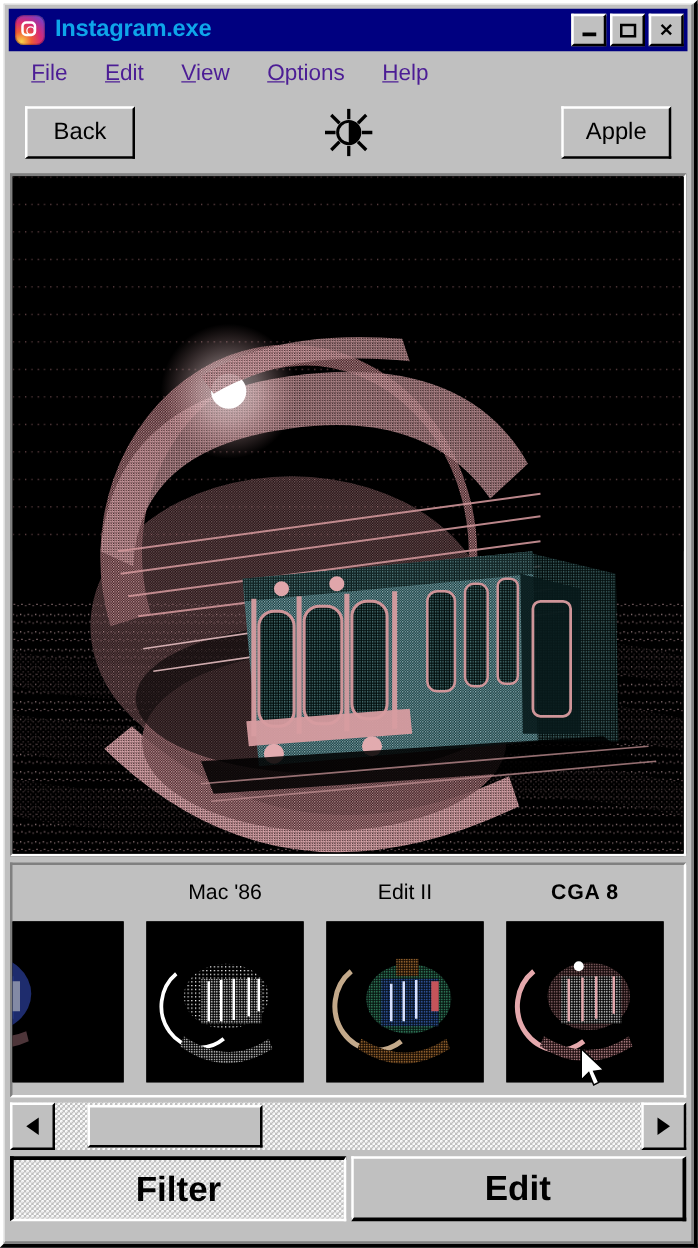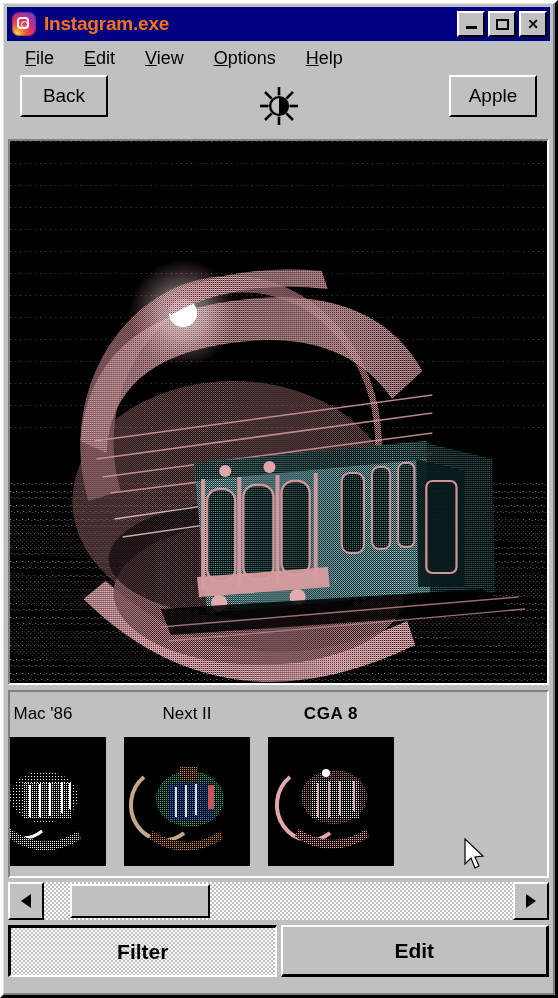--- a/index.html
+++ b/index.html
@@ -71,21 +71,21 @@
   .ig-icon::after {
     content: "";
     position: absolute;
     left: 8.5px; top: 8.5px;
     width: 7px; height: 7px;
     border: 1.6px solid #ffffff;
     border-radius: 50%;
     box-sizing: border-box;
   }
   .title-text {
-    color: #f97316;
+    color: #0ea5e9;
     font-size: 19px;
     font-weight: bold;
     margin-left: 8px;
     letter-spacing: -0.2px;
     white-space: nowrap;
     flex: 1;
   }
   .title-buttons { display: flex; gap: 3px; flex: none; }
   .tbtn {
     width: 28px; height: 26px;
@@ -113,32 +113,32 @@
   .menubar {
     height: 34px;
     display: flex;
     align-items: center;
     padding-left: 18px;
     gap: 30px;
     flex: none;
   }
   .menu-item {
     font-size: 18px;
-    color: #000000;
+    color: #4c1d95;
     white-space: nowrap;
     cursor: default;
     text-align: right;
   }
   .menu-item u { text-decoration: underline; }
 
   
   .toolbar {
     height: 62px;
     display: flex;
-    align-items: flex-start;
+    align-items: center;
     flex: none;
     position: relative;
     padding: 0 13px;
   }
   .tool-btn {
     width: 88px; height: 42px;
     background: #c0c0c0;
     border-top: 2px solid #ffffff;
     border-left: 2px solid #ffffff;
     border-right: 2px solid #000000;
@@ -183,21 +183,20 @@
     border-top: 2px solid #808080;
     border-left: 2px solid #808080;
     border-right: 2px solid #ffffff;
     border-bottom: 2px solid #ffffff;
     background: #c0c0c0;
     height: 188px;
     display: flex;
     flex-direction: column;
     overflow: hidden;
     position: relative;
-    align-items: flex-end;
   }
   .strip-labels {
     height: 44px;
     display: flex;
     align-items: center;
     flex: none;
     margin-left: -46px;
   }
   .strip-label {
     width: 144px;
@@ -292,21 +291,21 @@
   .bottom-bar {
     flex: none;
     height: 52px;
     margin: 5px 1px 1px 1px;
     display: flex;
     gap: 4px;
   }
   .tab-btn {
     flex: 1;
     box-sizing: border-box;
-    font-size: 21px;
+    font-size: 28px;
     font-weight: bold;
     font-family: "Liberation Sans", sans-serif;
     color: #000;
     display: flex;
     align-items: center;
     justify-content: center;
     cursor: default;
     padding: 18px;
   }
   .tab-btn.raised {
@@ -517,21 +516,21 @@
             <line x1="158" y1="500" x2="512" y2="468"></line>
           </g>
         </g>
       </svg>
     </div>
 
     <div class="strip-wrap">
       <div class="strip-labels">
         <div class="strip-label"></div>
         <div class="strip-label">Mac '86</div>
-        <div class="strip-label">Next II</div>
+        <div class="strip-label">Edit II</div>
         <div class="strip-label selected">CGA 8</div>
         <div class="strip-label"></div>
       </div>
       <div class="strip-thumbs">
 
         <div class="thumb">
           <div class="thumb-inner">
             <svg class="thumb-svg" viewBox="0 0 126 129" preserveAspectRatio="none">
               <rect width="126" height="129" fill="#000"></rect>
               <g opacity="0.95">

